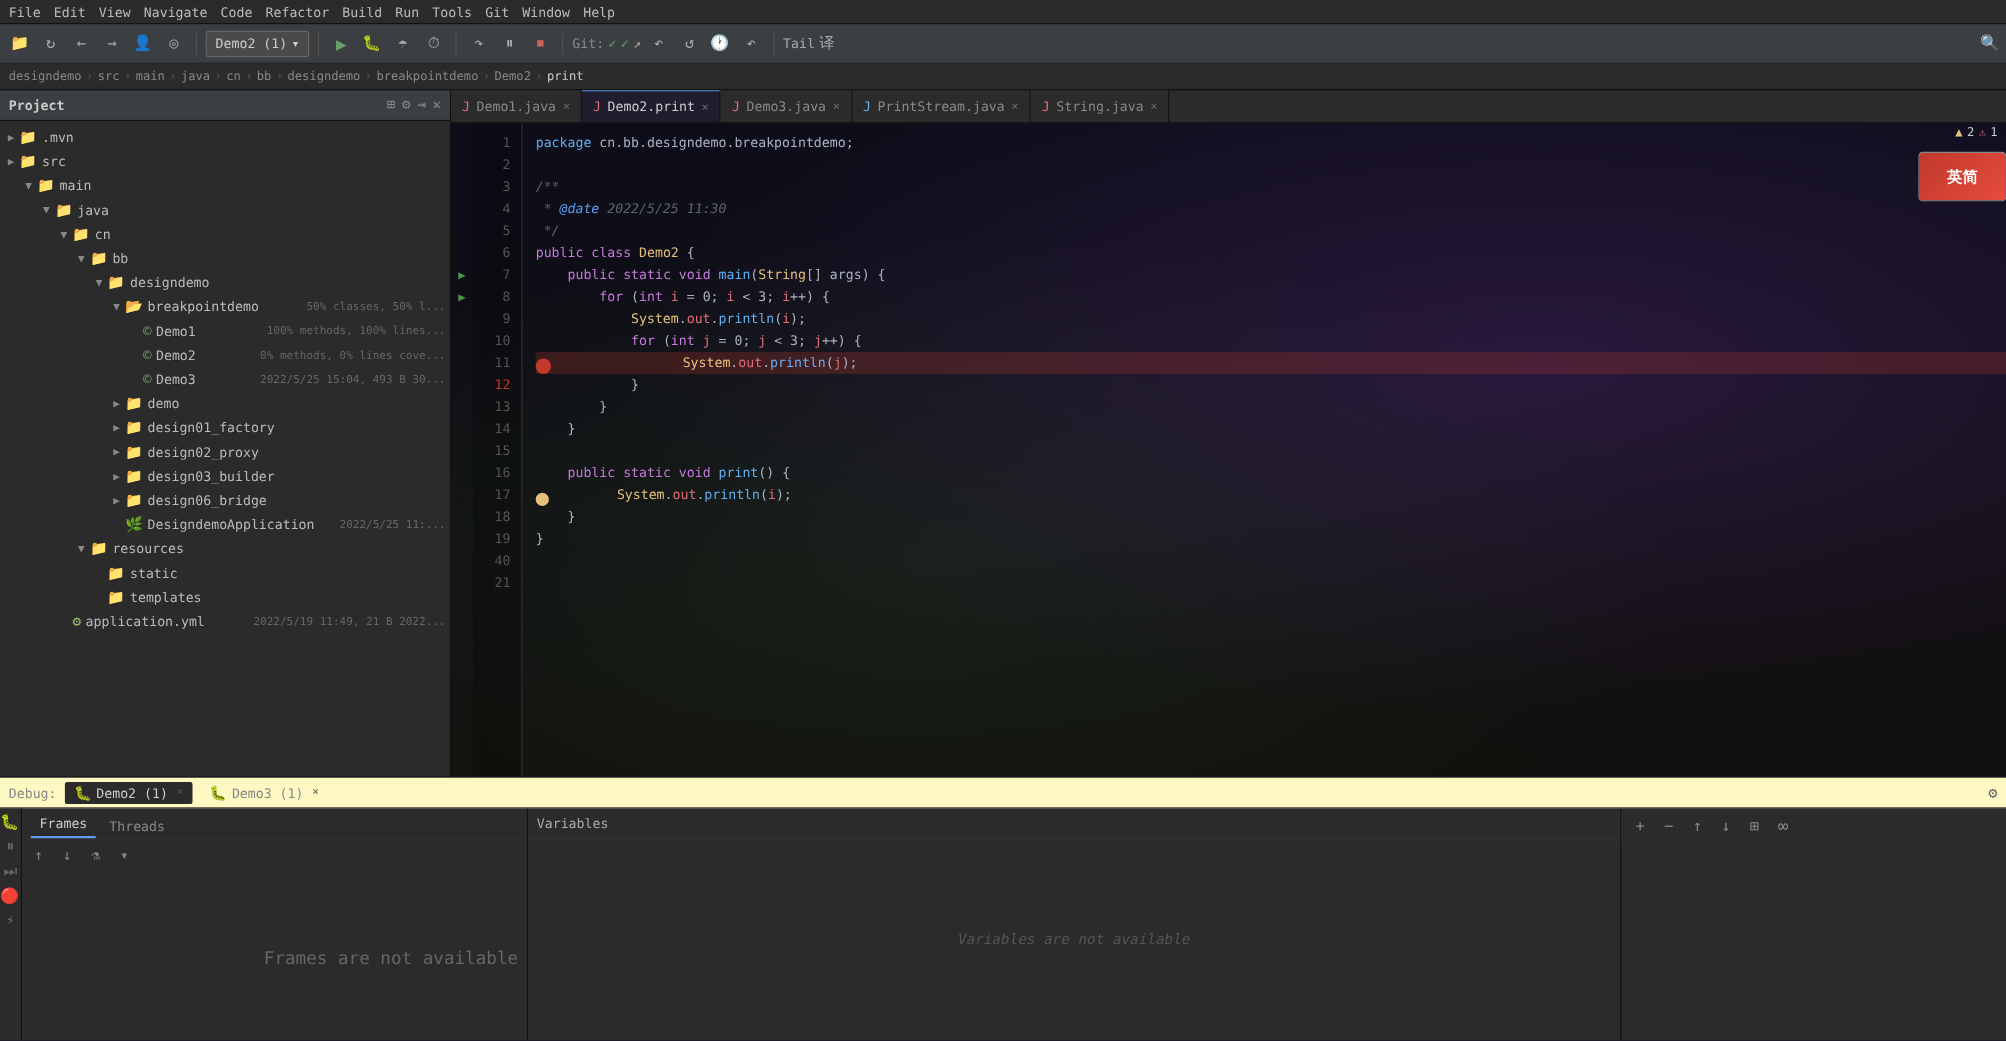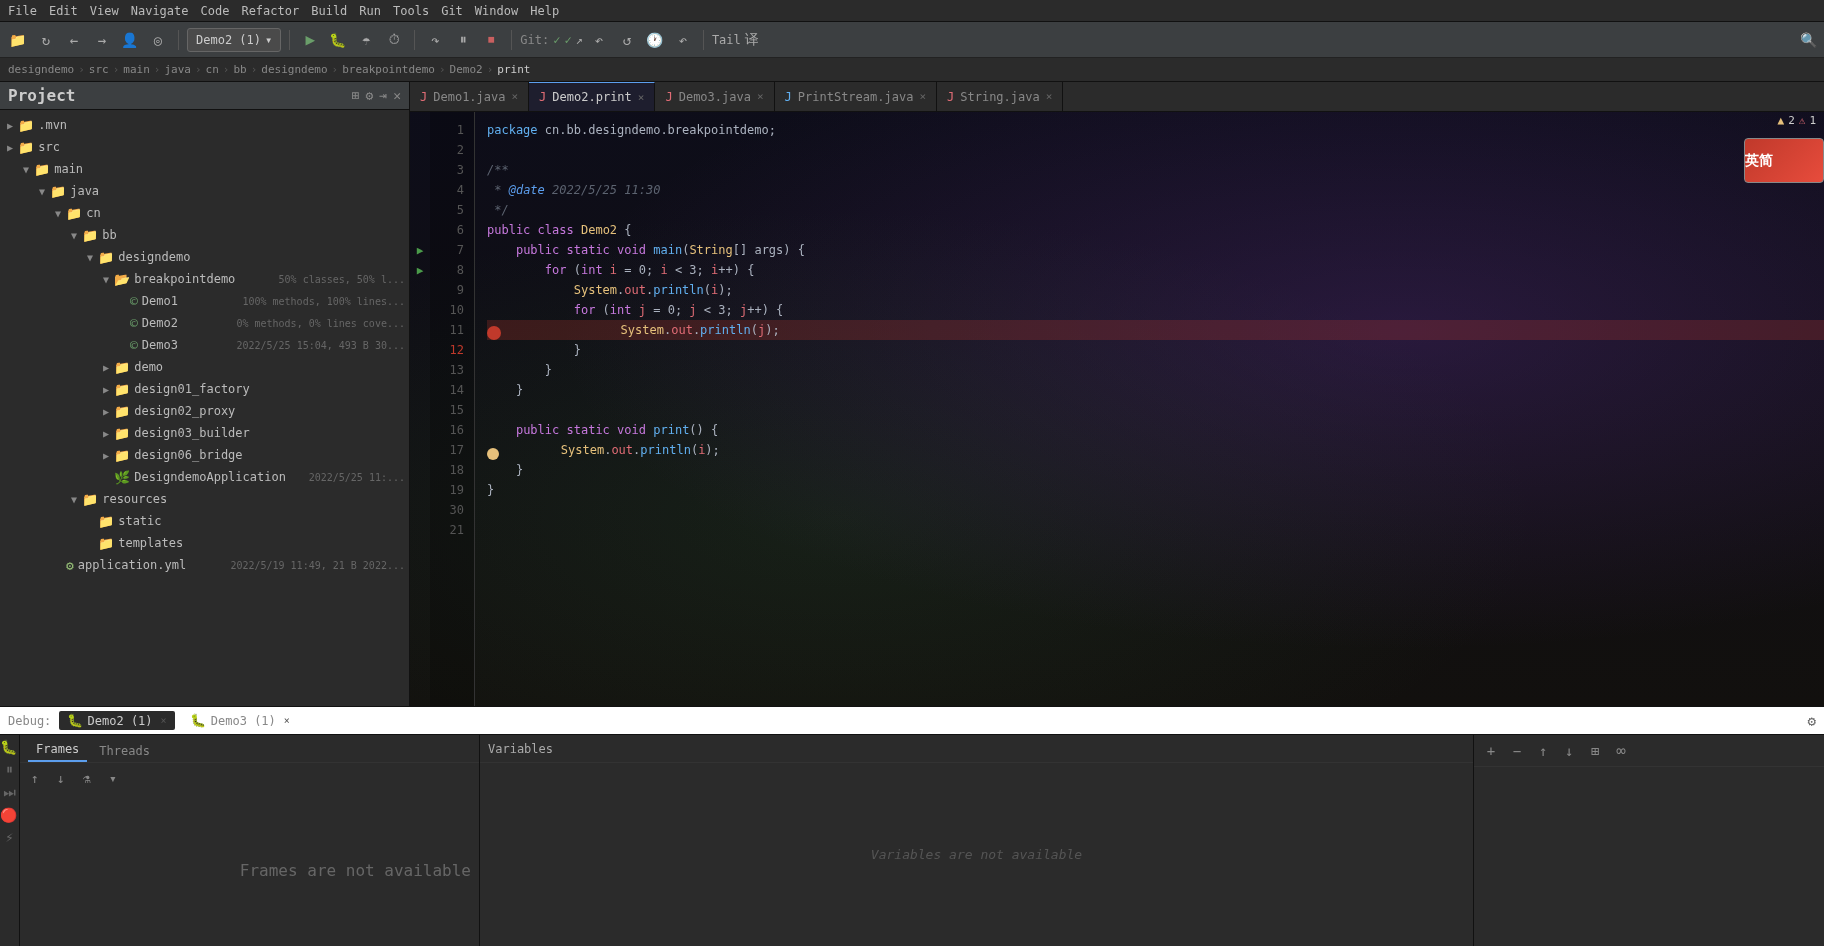--- a/index.html
+++ b/index.html
@@ -112,21 +112,21 @@
     }
     .sidebar-header {
       display: flex;
       align-items: center;
       justify-content: space-between;
       padding: 4px 8px;
       background: #3c3f41;
       border-bottom: 1px solid #111;
       height: 28px;
     }
-    .sidebar-title { color: #ccc; font-size: 16px; font-weight: bold; }
+    .sidebar-title { color: #ccc; font-size: 12px; font-weight: bold; }
     .sidebar-icons { display: flex; gap: 6px; }
     .sidebar-icon { color: #888; cursor: pointer; font-size: 13px; }
 
     .tree {
       flex: 1;
       overflow-y: auto;
       overflow-x: hidden;
       padding: 4px 0;
     }
     .tree-item {
@@ -267,21 +267,21 @@
     .debug-panel {
       height: 240px;
       background: #2b2b2b;
       border-top: 1px solid #111;
       display: flex;
       flex-direction: column;
     }
     .debug-tabs-bar {
       display: flex;
       align-items: center;
-      background: #ffffff;
+      background: #fef9c3;
       border-bottom: 1px solid #111;
       padding: 0 8px;
       height: 28px;
       gap: 8px;
     }
     .debug-tab-item {
       display: flex; align-items: center; gap: 4px;
       font-size: 12px; color: #888; cursor: pointer;
       padding: 2px 8px;
       border-radius: 2px;
@@ -421,21 +421,21 @@
       right: 0;
       z-index: 10;
     }
     .avatar-box {
       width: 80px; height: 45px;
       background: linear-gradient(135deg, #c0392b, #e74c3c);
       border: 1px solid #888;
       border-radius: 4px;
       display: flex;
       align-items: center;
-      justify-content: flex-start;
+      justify-content: center;
       overflow: hidden;
       position: relative;
     }
     .avatar-text { color: #fff; font-size: 14px; font-weight: bold; }
   </style>
 </head>
 <body>
 
 <div class="main-container">
 
@@ -761,21 +761,21 @@
           <div class="line-num">10</div>
           <div class="line-num">11</div>
           <div class="line-num" style="color:#c0392b">12</div>
           <div class="line-num">13</div>
           <div class="line-num">14</div>
           <div class="line-num">15</div>
           <div class="line-num">16</div>
           <div class="line-num">17</div>
           <div class="line-num">18</div>
           <div class="line-num">19</div>
-          <div class="line-num">30</div>
+          <div class="line-num">40</div>
           <div class="line-num">21</div>
         </div>
 
         <div class="code-content">
           <div class="code-line">
             <span class="kw2">package</span><span class="plain"> cn.bb.designdemo.breakpointdemo;</span>
           </div>
           <div class="code-line">&nbsp;</div>
           <div class="code-line">
             <span class="comment">/**</span>

